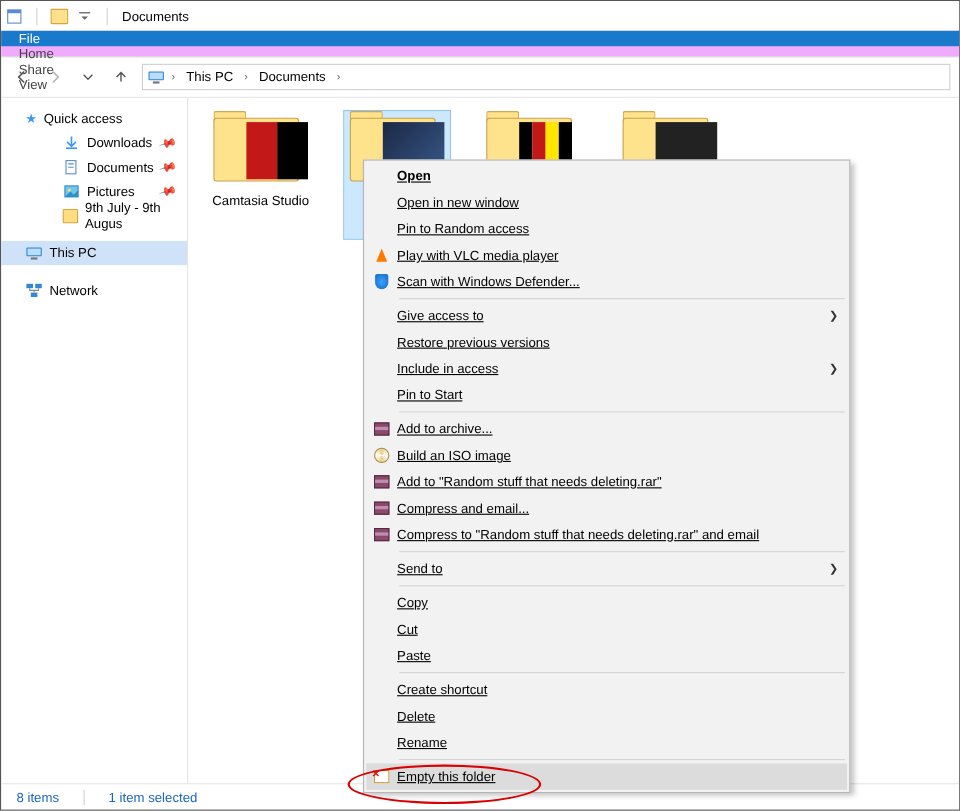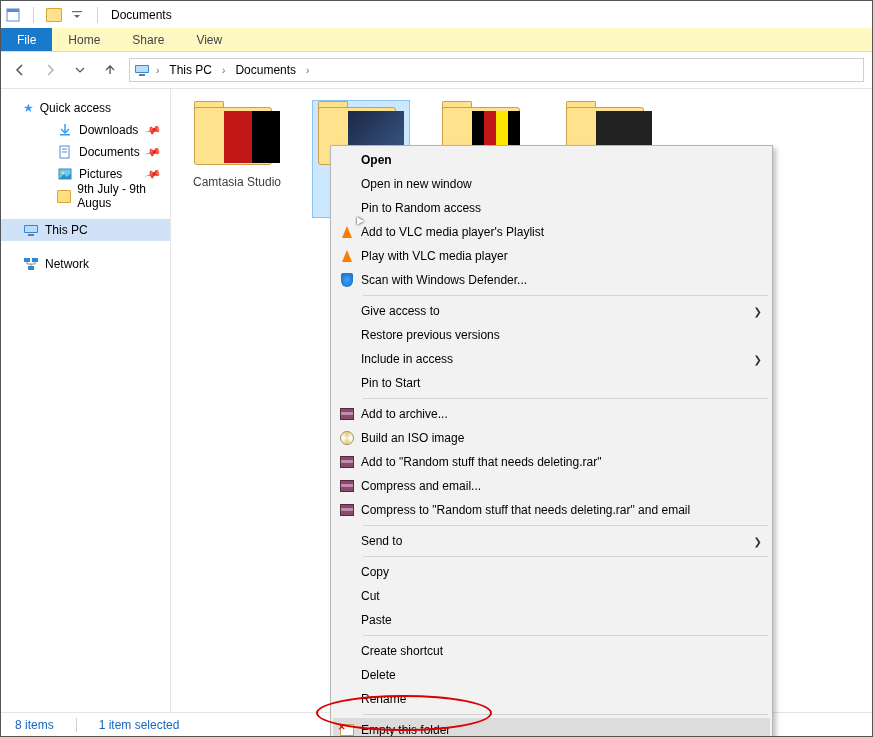--- a/index.html
+++ b/index.html
@@ -5,21 +5,21 @@
   * { box-sizing: border-box; margin: 0; padding: 0; font-family: "Segoe UI", Tahoma, sans-serif; font-size: 12px; }
   body { background:#fff; width:873px; height:737px; position:relative; overflow:hidden; border:1px solid #555; }
   
   .titlebar { height:27px; background:#fff; display:flex; align-items:center; padding:0 4px; }
   .titlebar .qat svg, .titlebar .qat span.qicon { margin-right:4px; }
   .qat { display:flex; align-items:center; gap:3px; }
   .folder-mini { width:16px; height:14px; background:#ffe08c; border:1px solid #d8a53d; border-radius:1px; margin:0 4px;}
   .title-txt { margin-left:8px; color:#000;}
   .vline { width:1px; height:16px; background:#d0d0d0; margin:0 5px;}
   
-  .ribbon { height:24px; border-bottom:1px solid #dadada; display:flex; align-items:stretch; background:#fef9c3;}
+  .ribbon { height:24px; border-bottom:1px solid #dadada; display:flex; align-items:stretch; background:#f0abfc;flex-direction:column;}
   .tab { padding:0 16px; display:flex; align-items:center; color:#444; cursor:default;}
   .tab.file { background:#1979ca; color:#fff; }
   
   .navrow { height:37px; display:flex; align-items:center; padding:0 8px; gap:8px; border-bottom:1px solid #e5e5e5;}
   .navbtn { width:22px; height:22px; display:flex; align-items:center; justify-content:center; color:#555; }
   .navbtn.disabled { color:#b4b4b4;}
   .addrbar { flex:1; height:24px; border:1px solid #cfcfcf; display:flex; align-items:center; padding:0 4px; gap:4px;}
   .crumb { padding:0 4px; color:#000;}
   .chevron { color:#666; padding:0 2px; font-size:10px;}
   .pcicon{width:16px;height:16px;}
@@ -41,29 +41,29 @@
   .folder-large{position:absolute;left:0;top:6px;width:78px;height:58px;background:#ffe28c;border:1px solid #caa04a;border-radius:3px;}
   .folder-tab{position:absolute;left:0;top:0;width:30px;height:10px;background:#ffe28c;border:1px solid #caa04a;border-bottom:none;border-radius:2px 2px 0 0;}
   .inside{position:absolute;left:30px;top:10px;width:56px;height:52px;display:flex;}
   .inside .r{width:28px;height:52px;background:#c21818;}
   .inside .b{width:28px;height:52px;background:#000;}
   .inside.sel .panel{width:56px;height:52px;background:linear-gradient(135deg,#1b2845,#3a5b8c);}
   .inside.v .v1{width:12px;height:52px;background:#000;}
   .inside.v .v2{width:12px;height:52px;background:#c21818;}
   .inside.v .v3{width:12px;height:52px;background:#ffe600;}
   .inside.g{background:#222;}
-  .caption{font-size:12px;line-height:14px;color:#404040;word-break:break-word;}
+  .caption{font-size:12px;line-height:14px;color:#000000;word-break:break-word;}
   
   .status { position:absolute; bottom:0; left:0; right:0; height:24px; border-top:1px solid #e5e5e5; display:flex; align-items:center; padding:0 14px; gap:22px; color:#1767be;}
   .status .sep{width:1px;height:14px;background:#d0d0d0;}
   
   .ctxmenu{position:absolute; left:329px; top:144px; width:443px; background:#f2f2f2; border:1px solid #b5b5b5; box-shadow:3px 3px 5px rgba(0,0,0,.25); padding:2px;}
   .ctxmenu .row{display:flex; align-items:center; height:24px; padding-right:8px;}
   .ctxmenu .row .ic{width:28px;display:flex;justify-content:center;align-items:center;}
-  .ctxmenu .row .lbl{flex:1;color:#000;}
+  .ctxmenu .row .lbl{flex:1;color:#000;text-decoration:underline;}
   .ctxmenu .row .sub{color:#333;font-size:10px;}
   .ctxmenu .row.highlight{background:#dcdcdc;}
   .ctxmenu .row.default .lbl{font-weight:700;}
   .ctxmenu .sepline{height:1px;background:#d4d4d4;margin:3px 2px 3px 30px;}
   .emptyico{width:14px;height:12px;background:#fff;border:1px solid #caa04a;position:relative;}
   .emptyico::after{content:"✕";position:absolute;left:-3px;top:-3px;color:#d11;font-size:9px;font-weight:bold;}
   .cone{width:0;height:0;border-left:5px solid transparent;border-right:5px solid transparent;border-bottom:12px solid #ff7b00;}
   .vlcplay{position:relative;}
   .vlcplay::after{content:"";position:absolute;left:10px;top:-9px;width:0;height:0;border-top:4px solid transparent;border-bottom:4px solid transparent;border-left:7px solid #fff;filter:drop-shadow(0 0 1px #000);}
   .shield{width:12px;height:14px;background:radial-gradient(#3aa2ff,#1767be);border-radius:2px 2px 6px 6px;}
@@ -253,26 +253,20 @@
   <div class="row">
       <div class="ic"></div>
       <span class="lbl">Open in new window</span>
     </div>
   <div class="row">
       <div class="ic"></div>
       <span class="lbl">Pin to Random access</span>
     </div>
   <div class="row">
       <div class="ic">
-        <div class="cone vlcplay"></div>
-      </div>
-      <span class="lbl">Add to VLC media player's Playlist</span>
-    </div>
-  <div class="row">
-      <div class="ic">
         <div class="cone"></div>
       </div>
       <span class="lbl">Play with VLC media player</span>
     </div>
   <div class="row">
       <div class="ic">
         <div class="shield"></div>
       </div>
       <span class="lbl">Scan with Windows Defender...</span>
     </div>

